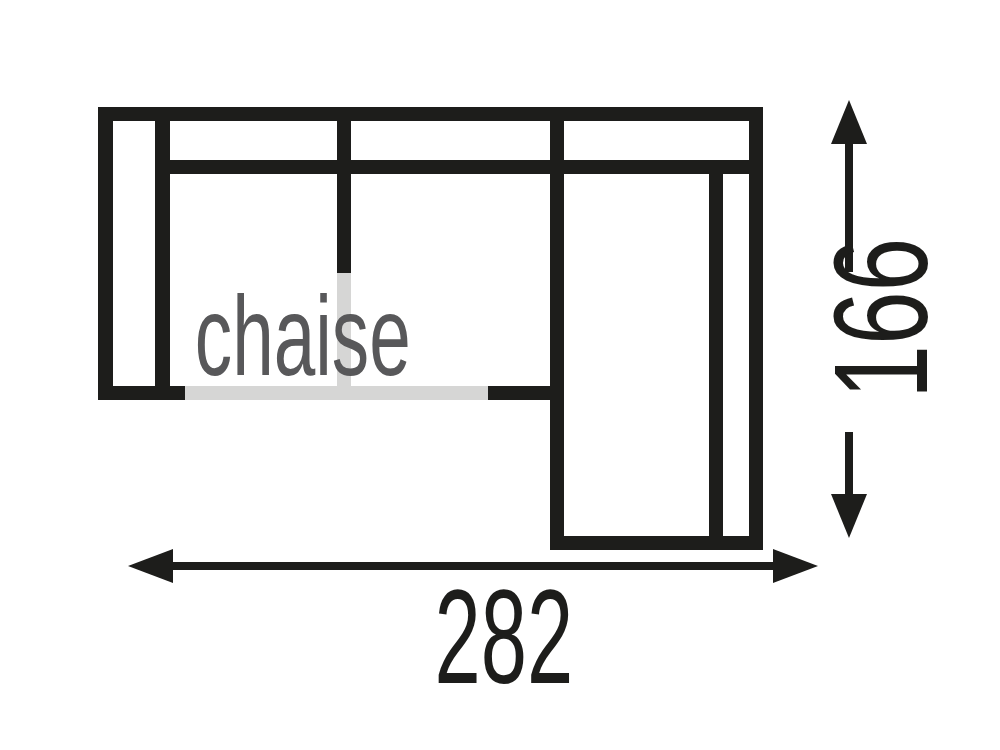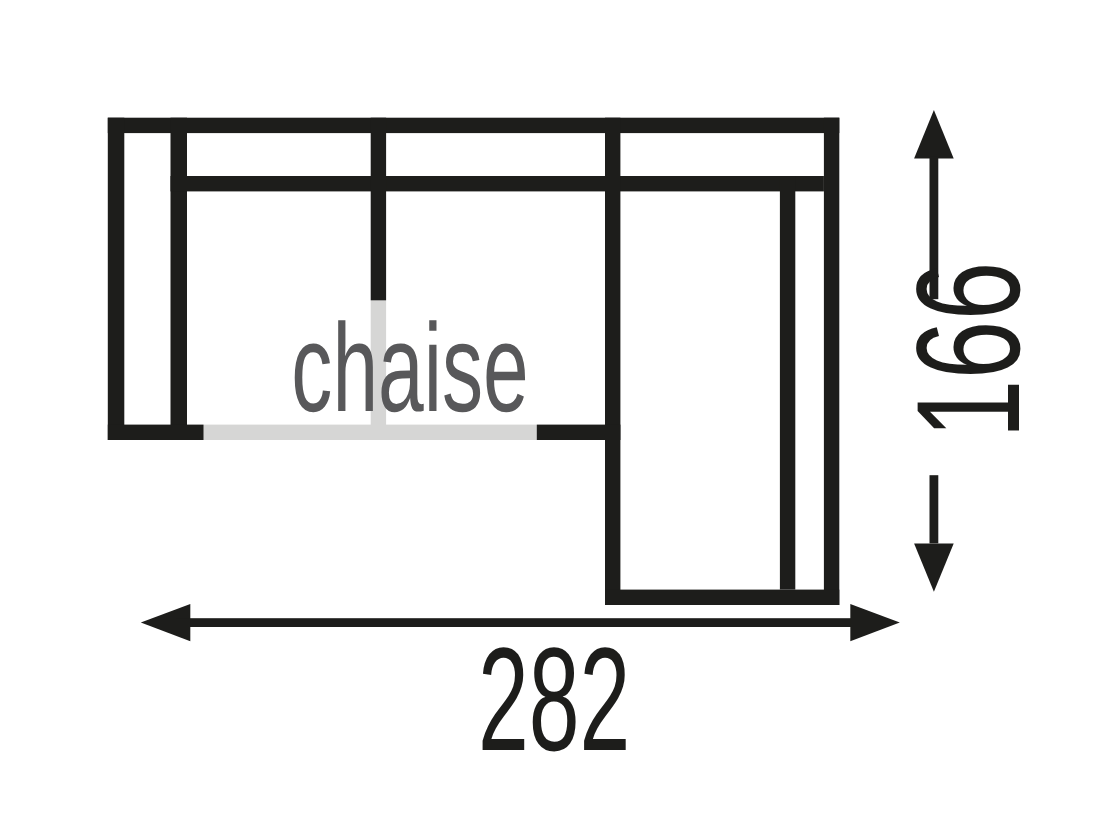--- a/index.html
+++ b/index.html
@@ -15,21 +15,21 @@
 
   
   .bar{position:absolute;background:var(--line-color);}
 
   
   .overlay{position:absolute;background:rgba(255,255,255,0.82);}
 
   
   .label{
     position:absolute;left:138px;top:284px;width:400px;
-    text-align:right;color:var(--label-color);
+    text-align:left;color:var(--label-color);
     font-size:114px;line-height:103px;font-weight:400;
     white-space:nowrap;
     text-decoration:underline;
   }
   .label .cond{display:inline-block;transform:scaleX(0.655);transform-origin:50% 50%;}
 
   
   .dimline-h{position:absolute;left:160px;top:562px;width:620px;height:8px;background:var(--line-color);}
   .dimline-v{position:absolute;left:845px;width:8px;background:var(--line-color);}
   .dimline-v.upper{top:142px;height:130px;}

